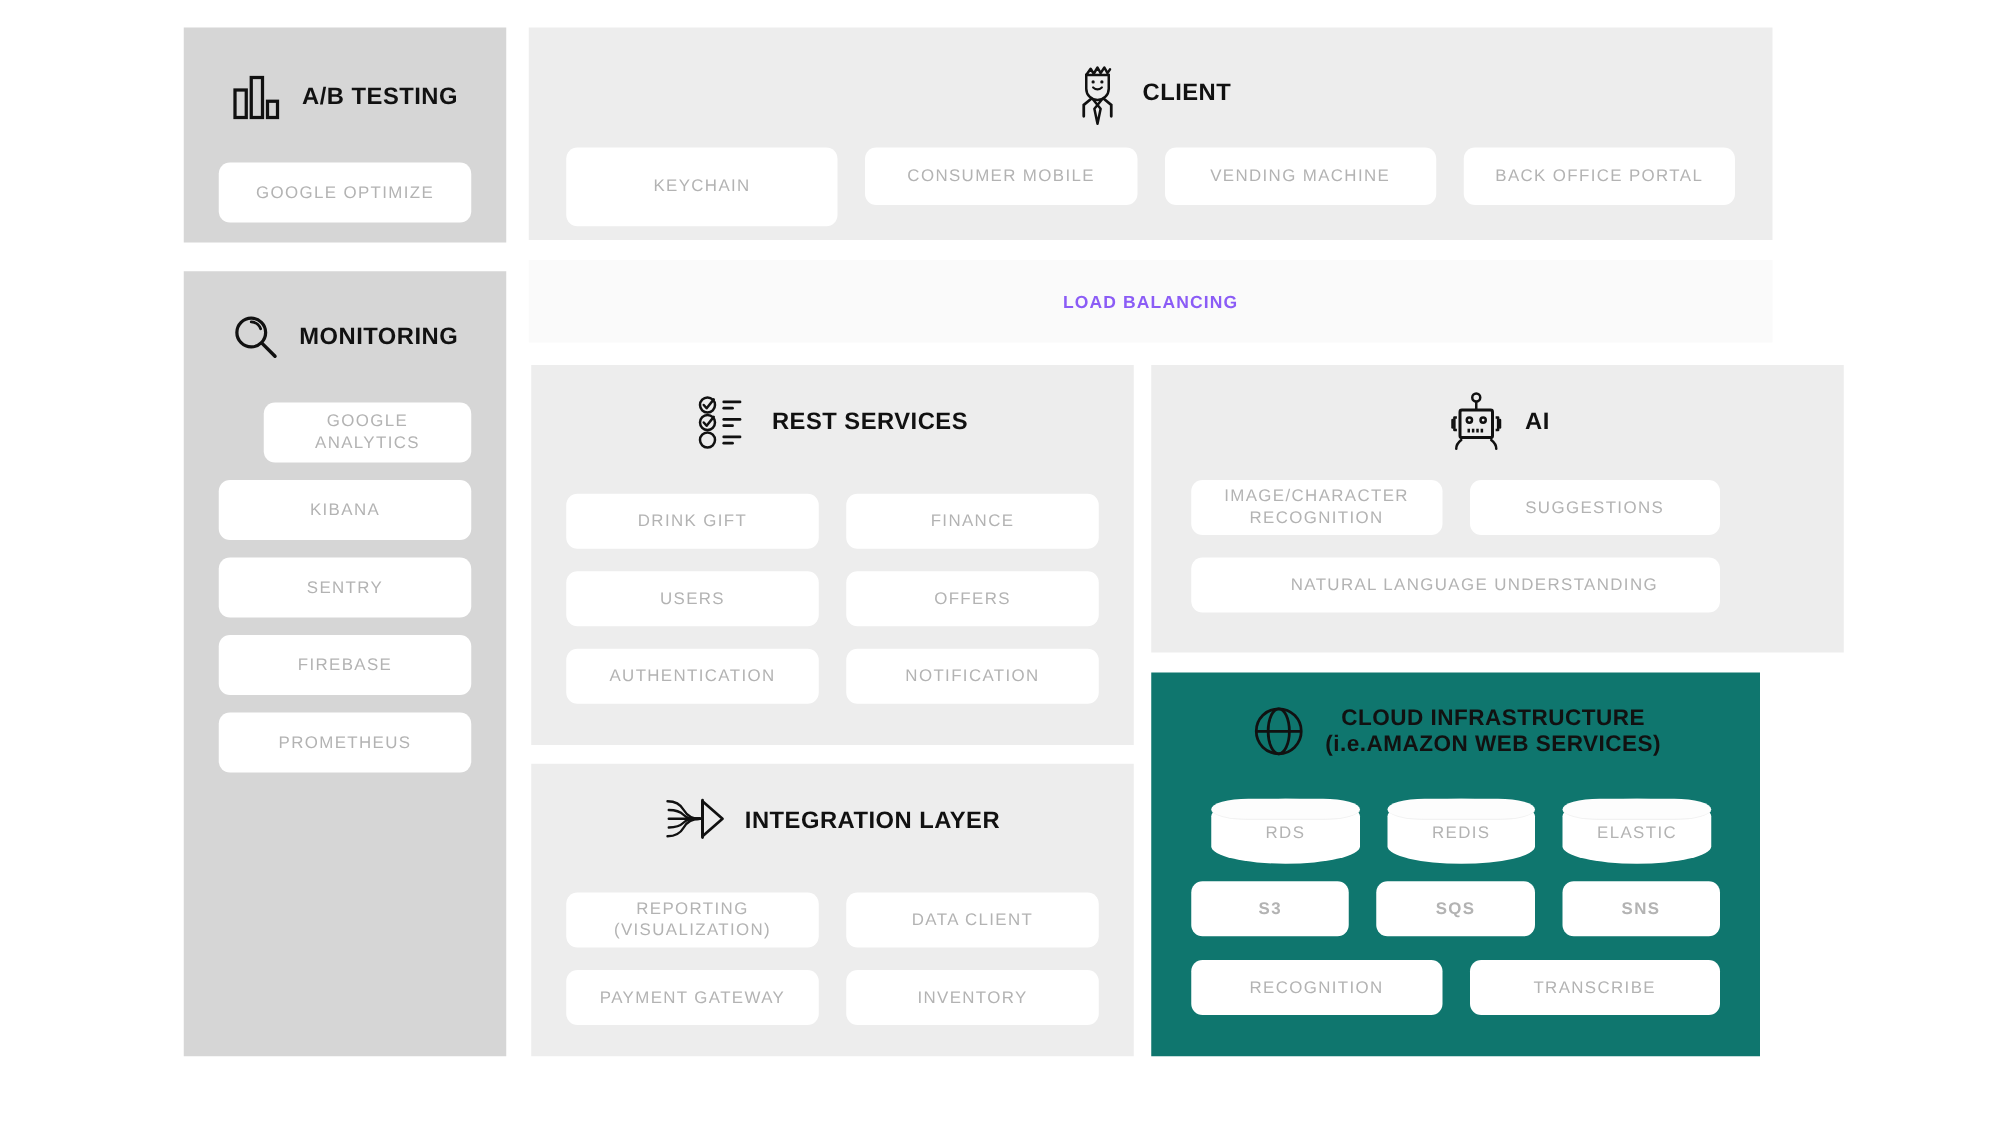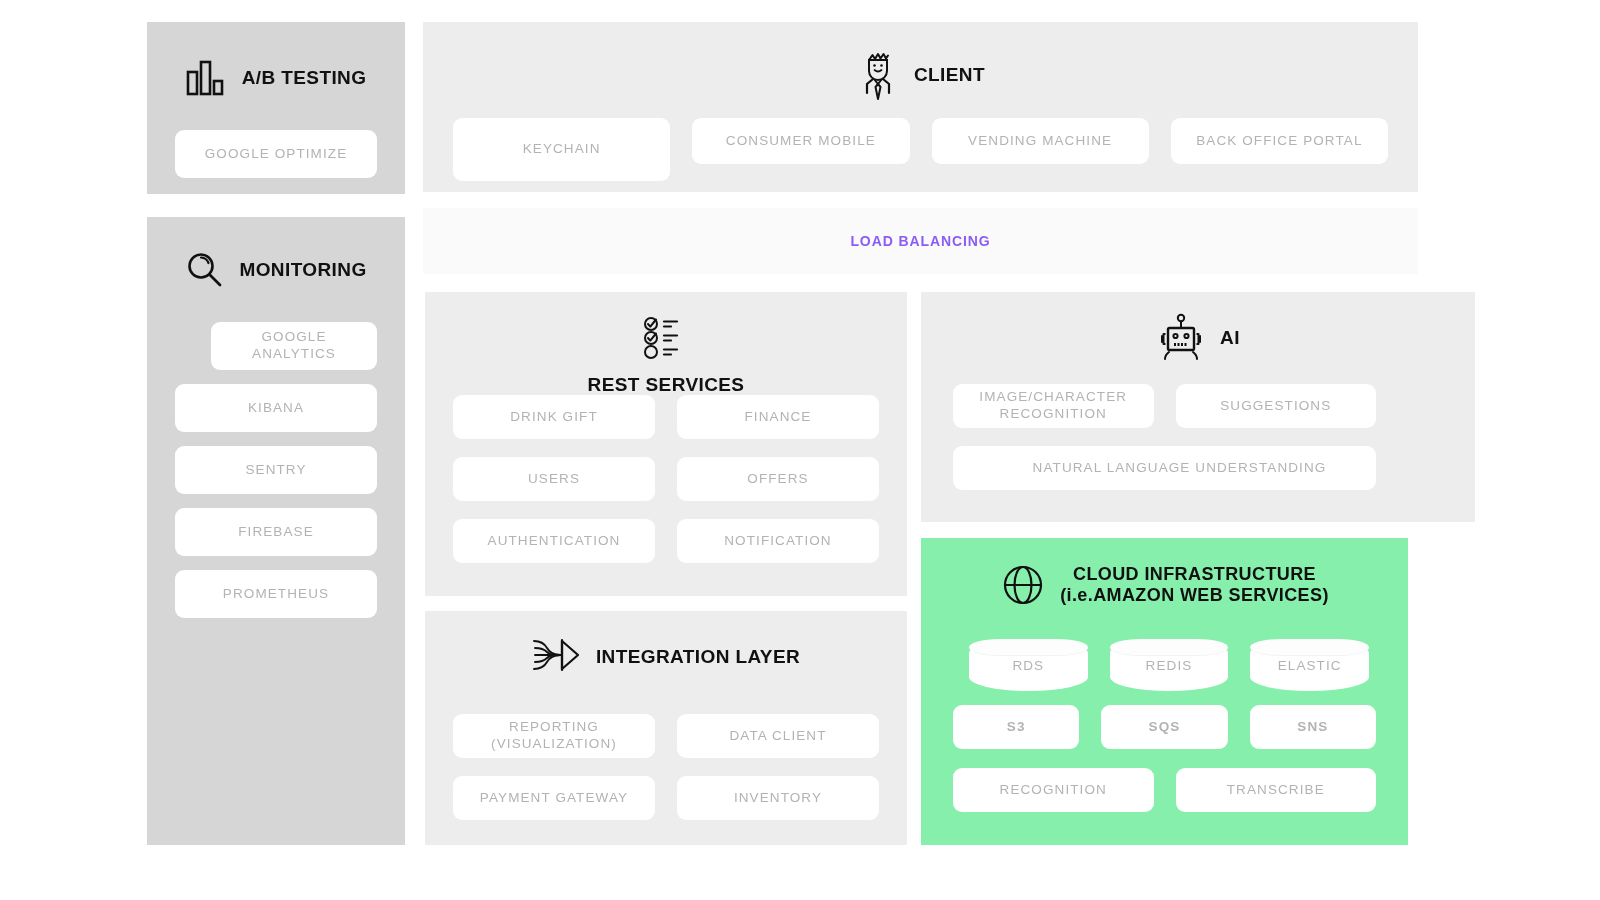--- a/index.html
+++ b/index.html
@@ -9,21 +9,21 @@
     font-family: "Liberation Sans", sans-serif;
     overflow: hidden;
   }
 
   .canvas { position: relative; width: 1600px; height: 900px; }
 
   
   .panel { position: absolute; }
   .panel-dark   { background: #d6d6d6; }
   .panel-mid    { background: #ededed; }
-  .panel-light  { background: #86efac; }
+  .panel-light  { background: #0f766e; }
 
   
   .sec-head {
     display: flex; align-items: center; justify-content: center;
     gap: 14px;
     width: 100%;
   }
   .sec-title {
     font-size: 19px;
     font-weight: 700;
@@ -160,21 +160,21 @@
       <div class="card" style="height:46px;">VENDING MACHINE</div>
       <div class="card" style="height:46px;">BACK OFFICE PORTAL</div>
     </div>
   </div>
 
   <div class="panel lb-bar" style="left:423px; top:208px; width:995px; height:66px;">
     <span class="lb-text">LOAD BALANCING</span>
   </div>
 
   <div class="panel panel-mid" style="left:425px; top:292px; width:482px; height:304px;">
-    <div class="sec-head" style="margin-top:24px;flex-direction:column;">
+    <div class="sec-head" style="margin-top:24px;">
       <span class="icon-wrap">
         <svg width="46" height="44" viewBox="0 0 46 44">
 
           <circle cx="8" cy="8" r="6" fill="none" stroke="#111" stroke-width="2"></circle>
           <path d="M5 8 l2.3 2.6 L13 3.5" fill="none" stroke="#111" stroke-width="2" stroke-linecap="round" stroke-linejoin="round"></path>
           <line x1="21" y1="5.5" x2="34" y2="5.5" stroke="#111" stroke-width="2.2" stroke-linecap="round"></line>
           <line x1="21" y1="10.5" x2="28" y2="10.5" stroke="#111" stroke-width="2.2" stroke-linecap="round"></line>
 
           <circle cx="8" cy="22" r="6" fill="none" stroke="#111" stroke-width="2"></circle>
           <path d="M5 22 l2.3 2.6 L13 17.5" fill="none" stroke="#111" stroke-width="2" stroke-linecap="round" stroke-linejoin="round"></path>

